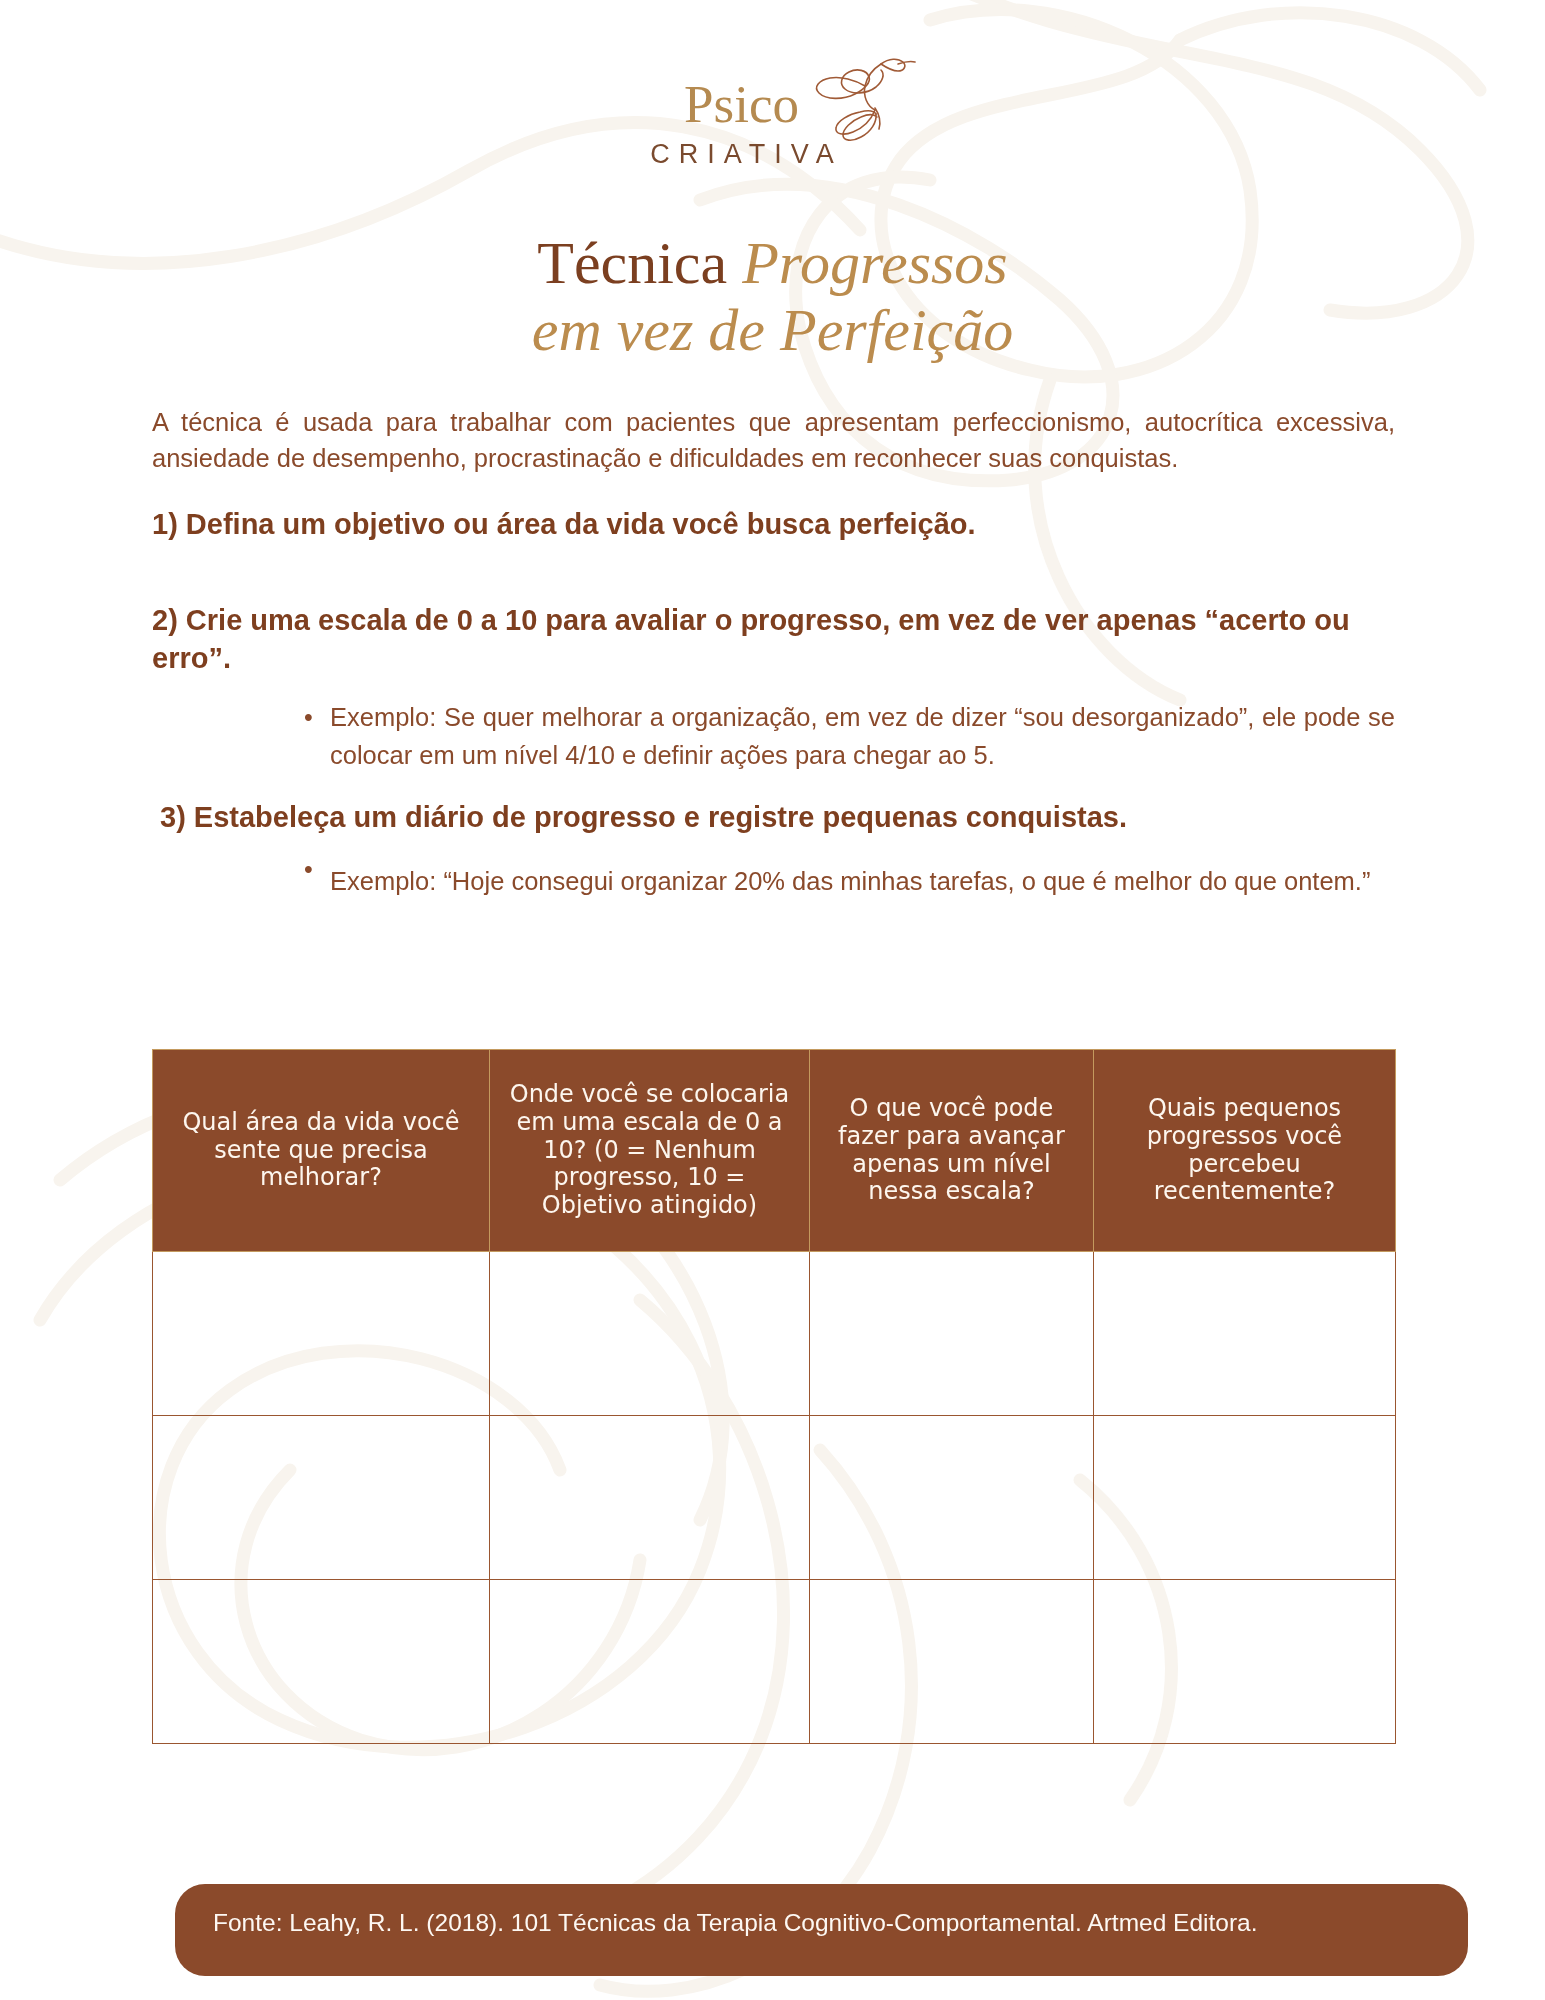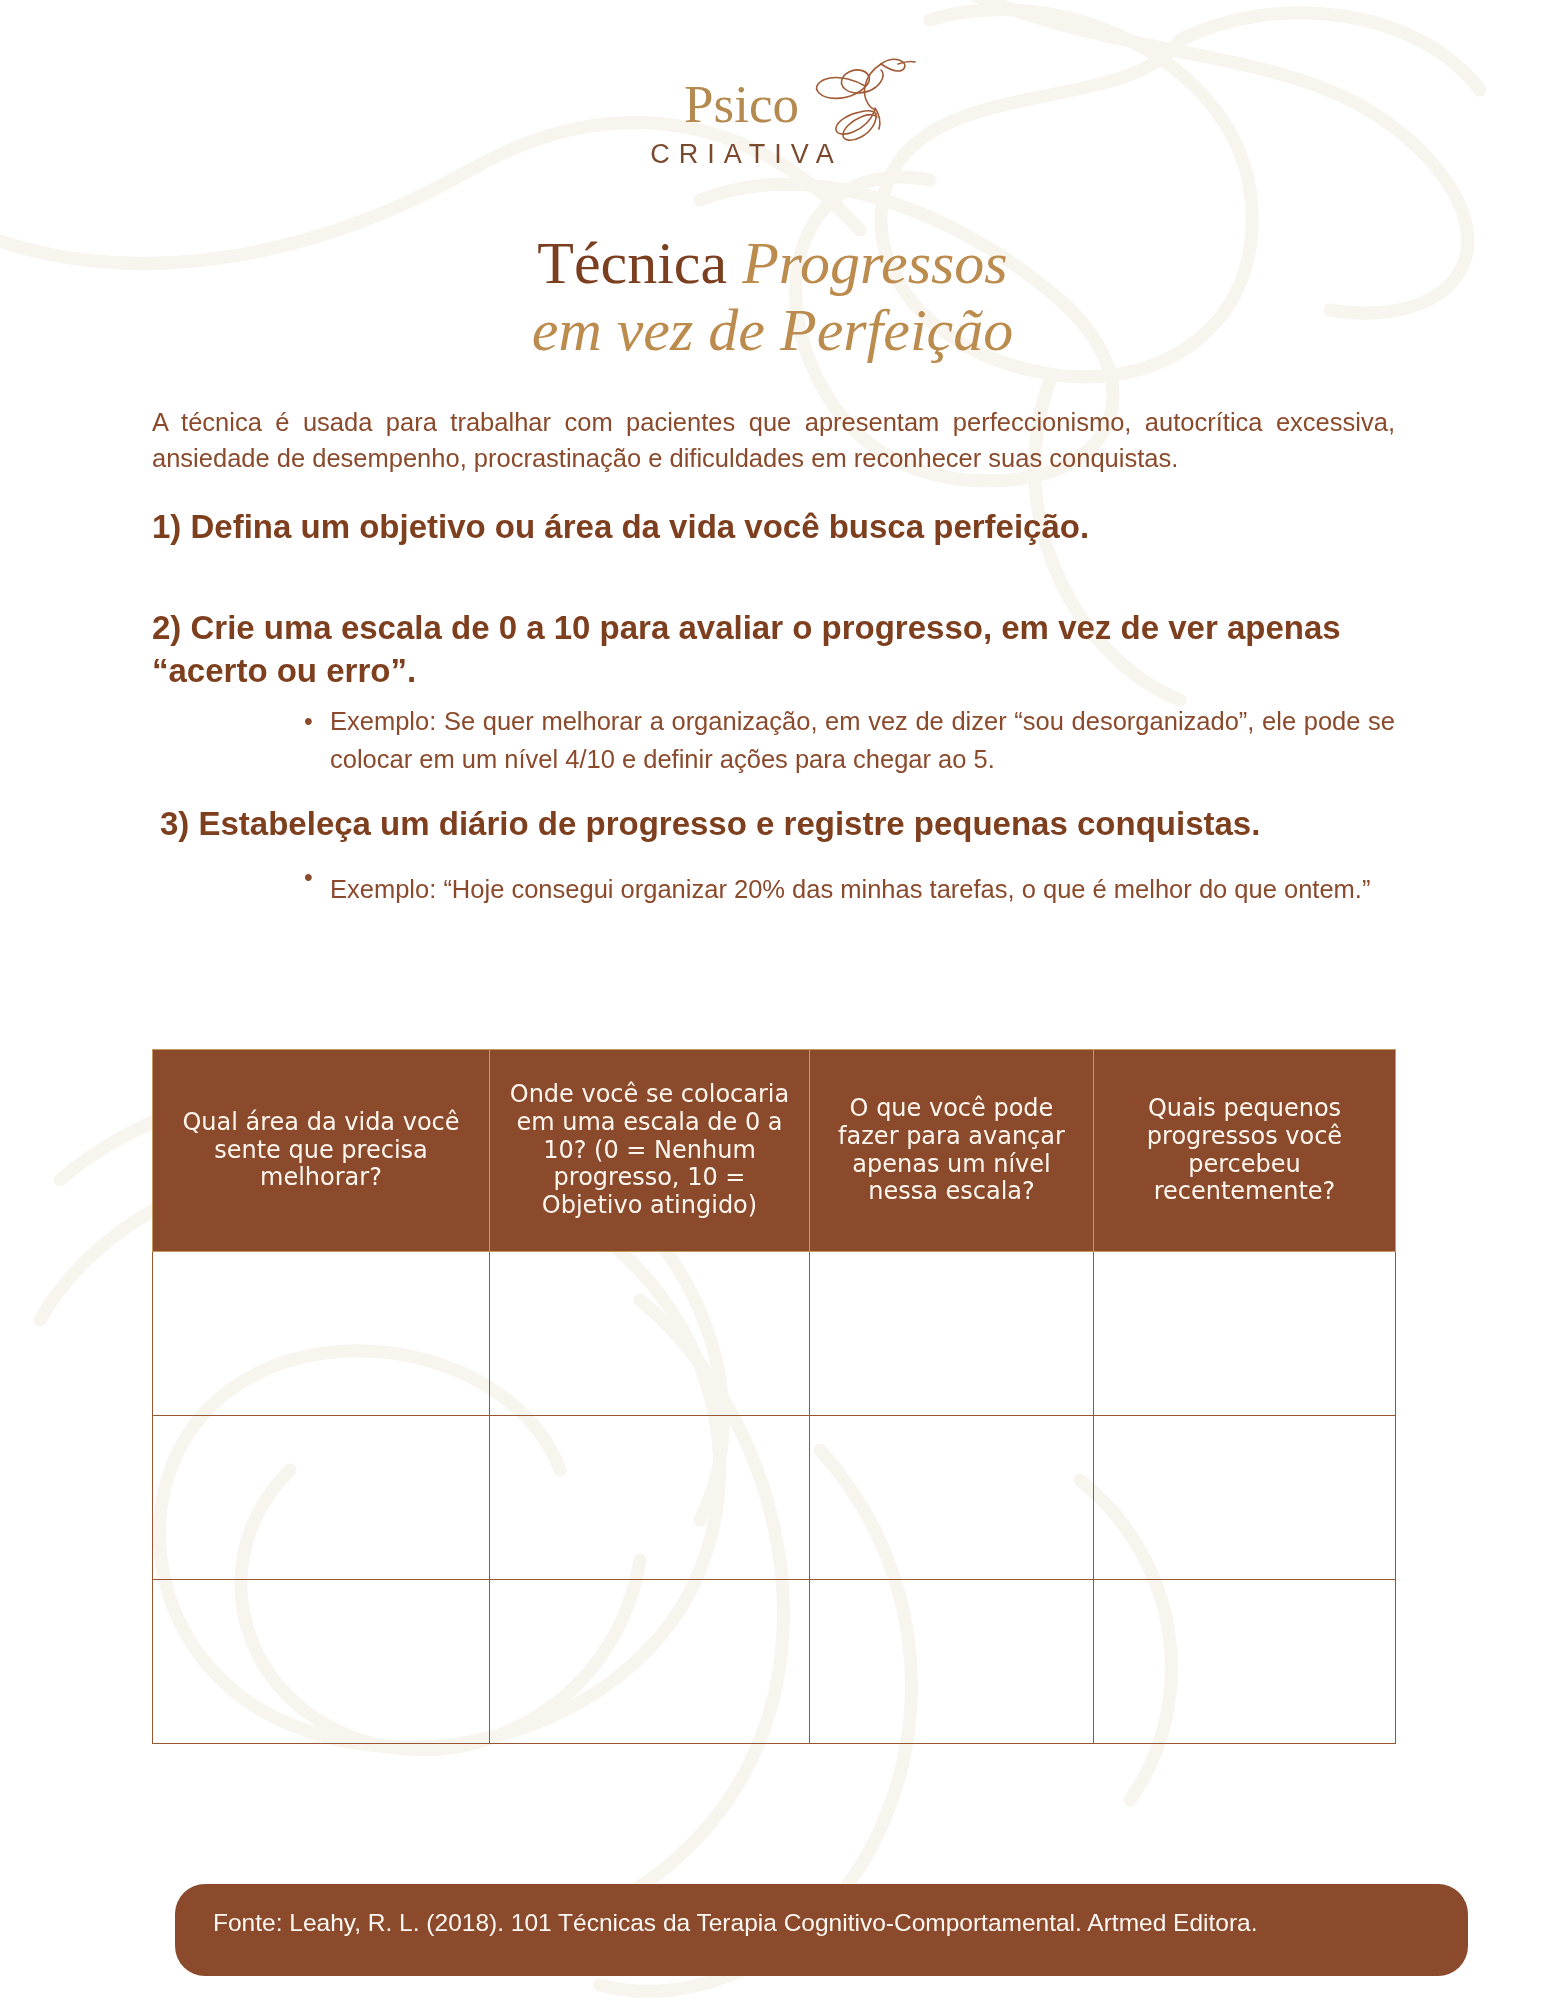--- a/index.html
+++ b/index.html
@@ -95,28 +95,28 @@
     color: #8a4a2b;
   }
   .intro {
     font-size: 25.5px;
     line-height: 1.42;
     text-align: justify;
     color: #8a4a2b;
     margin: 0 0 30px 0;
   }
   .step {
-    font-size: 33px;
+    font-size: 29px;
     font-weight: bold;
     color: #7e3f1f;
     margin: 0;
     line-height: 1.3;
   }
   .step-1 { margin-bottom: 58px; }
-  .step-2 { width: 1215px; margin-bottom: 10px; }
+  .step-2 { width: 1215px; margin-bottom: 22px; }
   .step-3 { margin-left: 8px; margin-bottom: 14px; }
 
   .bullet-list {
     margin: 0;
     padding: 0;
     list-style: none;
   }
   .bullet-list.indent-a { margin-left: 152px; }
   .bullet-list.indent-b { margin-left: 152px; }
   .bullet-row {

